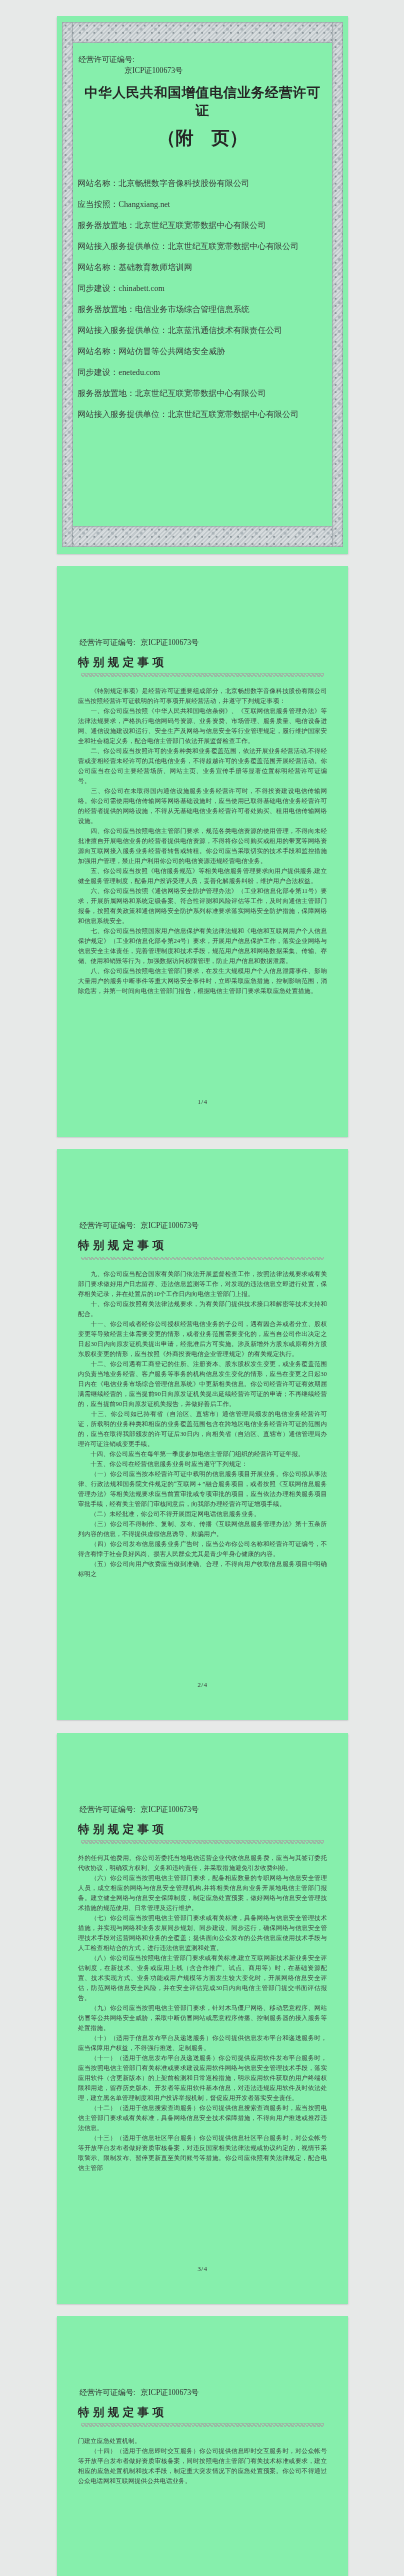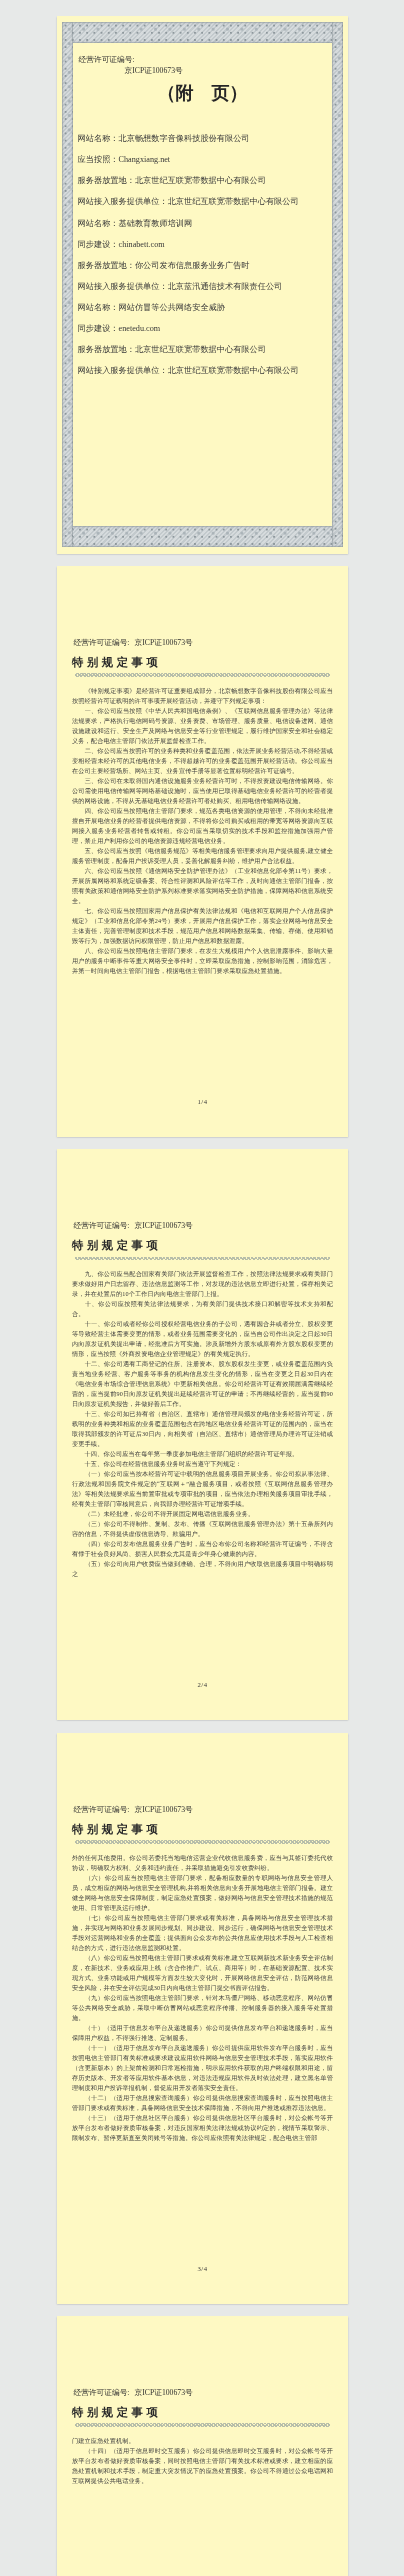--- a/index.html
+++ b/index.html
@@ -7,21 +7,21 @@
     width:405px;
     background:#e7e9e8;
     font-family:"Liberation Serif","DejaVu Serif",serif;
     color:#383838;
     -webkit-font-smoothing:antialiased;
   }
   .canvas{width:405px;min-height:2873px;padding-top:15.5px;box-sizing:border-box;}
   .page{
     width:291px;
     margin:0 auto 12.4px auto;
-    background:#fef9c3;
+    background:#86efac;
     box-shadow:0 0.5px 1.5px rgba(60,65,70,.35);
     position:relative;
     box-sizing:border-box;
   }
   
   .cert-page{height:538px;}
   .frame{
     position:absolute;
     background-color:#ccd2d5;
     background-image:
@@ -41,21 +41,21 @@
   .cert-licno{font-size:7.7px;margin-left:47px;margin-top:1.5px;color:#2f2f2f;}
   .cert-title{
     margin:8.2px 0 0 0;text-align:center;font-size:13.4px;font-weight:bold;
     letter-spacing:0.5px;color:#262626;
   }
   .cert-subtitle{margin:5.2px 0 0 0;text-align:center;font-size:18px;font-weight:bold;color:#262626;}
   .cert-body{margin-top:27px;font-size:8.2px;line-height:1.75;}
   .cert-intro{margin:0 0 5.2px 0;white-space:pre-wrap;}
   .cert-field{margin:0 0 6.7px 0;white-space:pre-wrap;}
   
-  .prov-page{height:571px;padding:0 15px;}
+  .prov-page{height:571px;padding:0 21px;}
   .prov-head{padding-top:72px;margin-left:1.5px;}
   .prov-licno{font-size:7.7px;color:#2f2f2f;margin-left:3.1px;}
   .prov-title{
     margin:7.2px 0 3.1px 0;text-align:left;font-size:11.3px;font-weight:bold;
     letter-spacing:3.6px;color:#2a2a2a;
   }
   .zigzag{
     height:3.6px;margin:0 3.1px 9.3px 3.1px;opacity:.75;
     background:
       repeating-linear-gradient(45deg, rgba(0,0,0,0) 0 1.3px, #9fa99f 1.3px 2.6px),
@@ -78,38 +78,39 @@
     <div class="frame bottom"></div>
     <div class="frame left"></div>
     <div class="frame right"></div>
 
     <div class="cert-inner">
       <div class="cert-licline">
         <span class="lic-label">经营许可证编号:</span>
       </div>
       <div class="cert-licno">京ICP证100673号</div>
 
+      <h1 class="cert-title">中华人民共和国增值电信业务经营许可证</h1>
       <h2 class="cert-subtitle">（附　页）</h2>
 
       <div class="cert-body">
         <div>
 
             <p class="cert-field">网站名称：北京畅想数字音像科技股份有限公司</p>
 
             <p class="cert-field">应当按照：Changxiang.net</p>
 
             <p class="cert-field">服务器放置地：北京世纪互联宽带数据中心有限公司</p>
 
             <p class="cert-field">网站接入服务提供单位：北京世纪互联宽带数据中心有限公司</p>
 
             <p class="cert-field">网站名称：基础教育教师培训网</p>
 
             <p class="cert-field">同步建设：chinabett.com</p>
 
-            <p class="cert-field">服务器放置地：你公司发布信息服务业务广告时</p>
+            <p class="cert-field">服务器放置地：电信业务市场综合管理信息系统</p>
 
             <p class="cert-field">网站接入服务提供单位：北京蓝汛通信技术有限责任公司</p>
 
             <p class="cert-field">网站名称：网站仿冒等公共网络安全威胁</p>
 
             <p class="cert-field">同步建设：enetedu.com</p>
 
             <p class="cert-field">服务器放置地：北京世纪互联宽带数据中心有限公司</p>
 
             <p class="cert-field">网站接入服务提供单位：北京世纪互联宽带数据中心有限公司</p>

